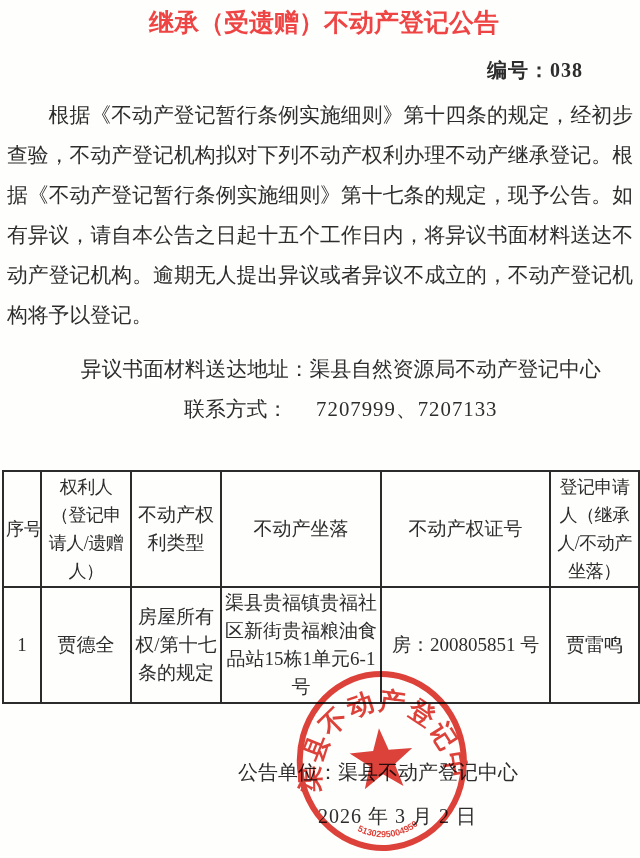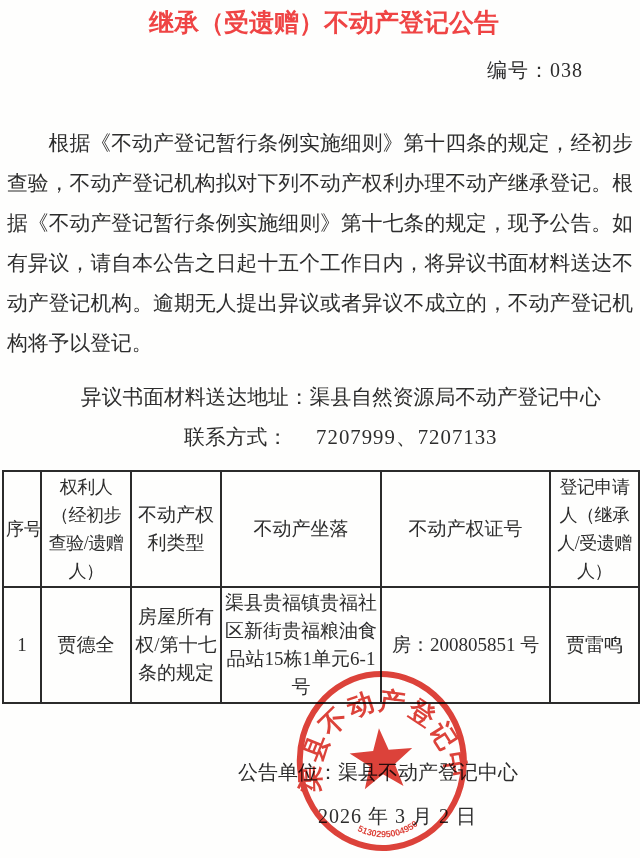--- a/index.html
+++ b/index.html
@@ -18,26 +18,26 @@
     font-family:"Liberation Sans","DejaVu Sans",sans-serif;
     font-weight:bold;
     font-size:25px;line-height:32px;
     color:#ef4444;
     margin:0;
   }
   .doc-number{
     position:absolute;top:56px;right:57px;
     font-size:20px;line-height:28px;
     letter-spacing:1px;
+    font-weight:bold;
   }
   .body-text{
     position:absolute;top:95px;left:7px;width:626px;
     font-size:20.8px;line-height:40px;
     text-align:justify;
-    margin-top:28px;
   }
   .body-text p{margin:0;text-indent:2em;word-break:break-all;}
   .body-text p.address{margin-top:14px;text-align:center;}
   .body-text p.contact{text-align:center;}
   .contact-value{margin-left:28px;letter-spacing:1px;}
   table.announcement{
     position:absolute;top:470px;left:2px;
     width:636px;
     border-collapse:collapse;
     table-layout:fixed;
@@ -95,25 +95,25 @@
       <col style="width:38px">
         <col style="width:90px">
         <col style="width:90px">
       <col style="width:160px">
         <col style="width:169px">
         <col style="width:89px">
     </colgroup>
     <tbody>
         <tr class="header-row">
       <th class="h-seq">序号</th>
-      <th class="h-holder">权利人（经初步查验/遗赠人）</th>
+      <th class="h-holder">权利人（登记申请人/遗赠人）</th>
       <th>不动产权利类型</th>
       <th>不动产坐落</th>
       <th>不动产权证号</th>
-      <th class="h-applicant">登记申请人（继承人/受遗赠人）</th>
+      <th class="h-applicant">登记申请人（继承人/不动产坐落）</th>
     </tr>
     <tr class="data-row">
       <td>1</td>
       <td>贾德全</td>
       <td>房屋所有权/第十七条的规定</td>
       <td>渠县贵福镇贵福社区新街贵福粮油食品站15栋1单元6-1号</td>
       <td>房：200805851 号</td>
       <td>贾雷鸣</td>
     </tr>
   </tbody>

